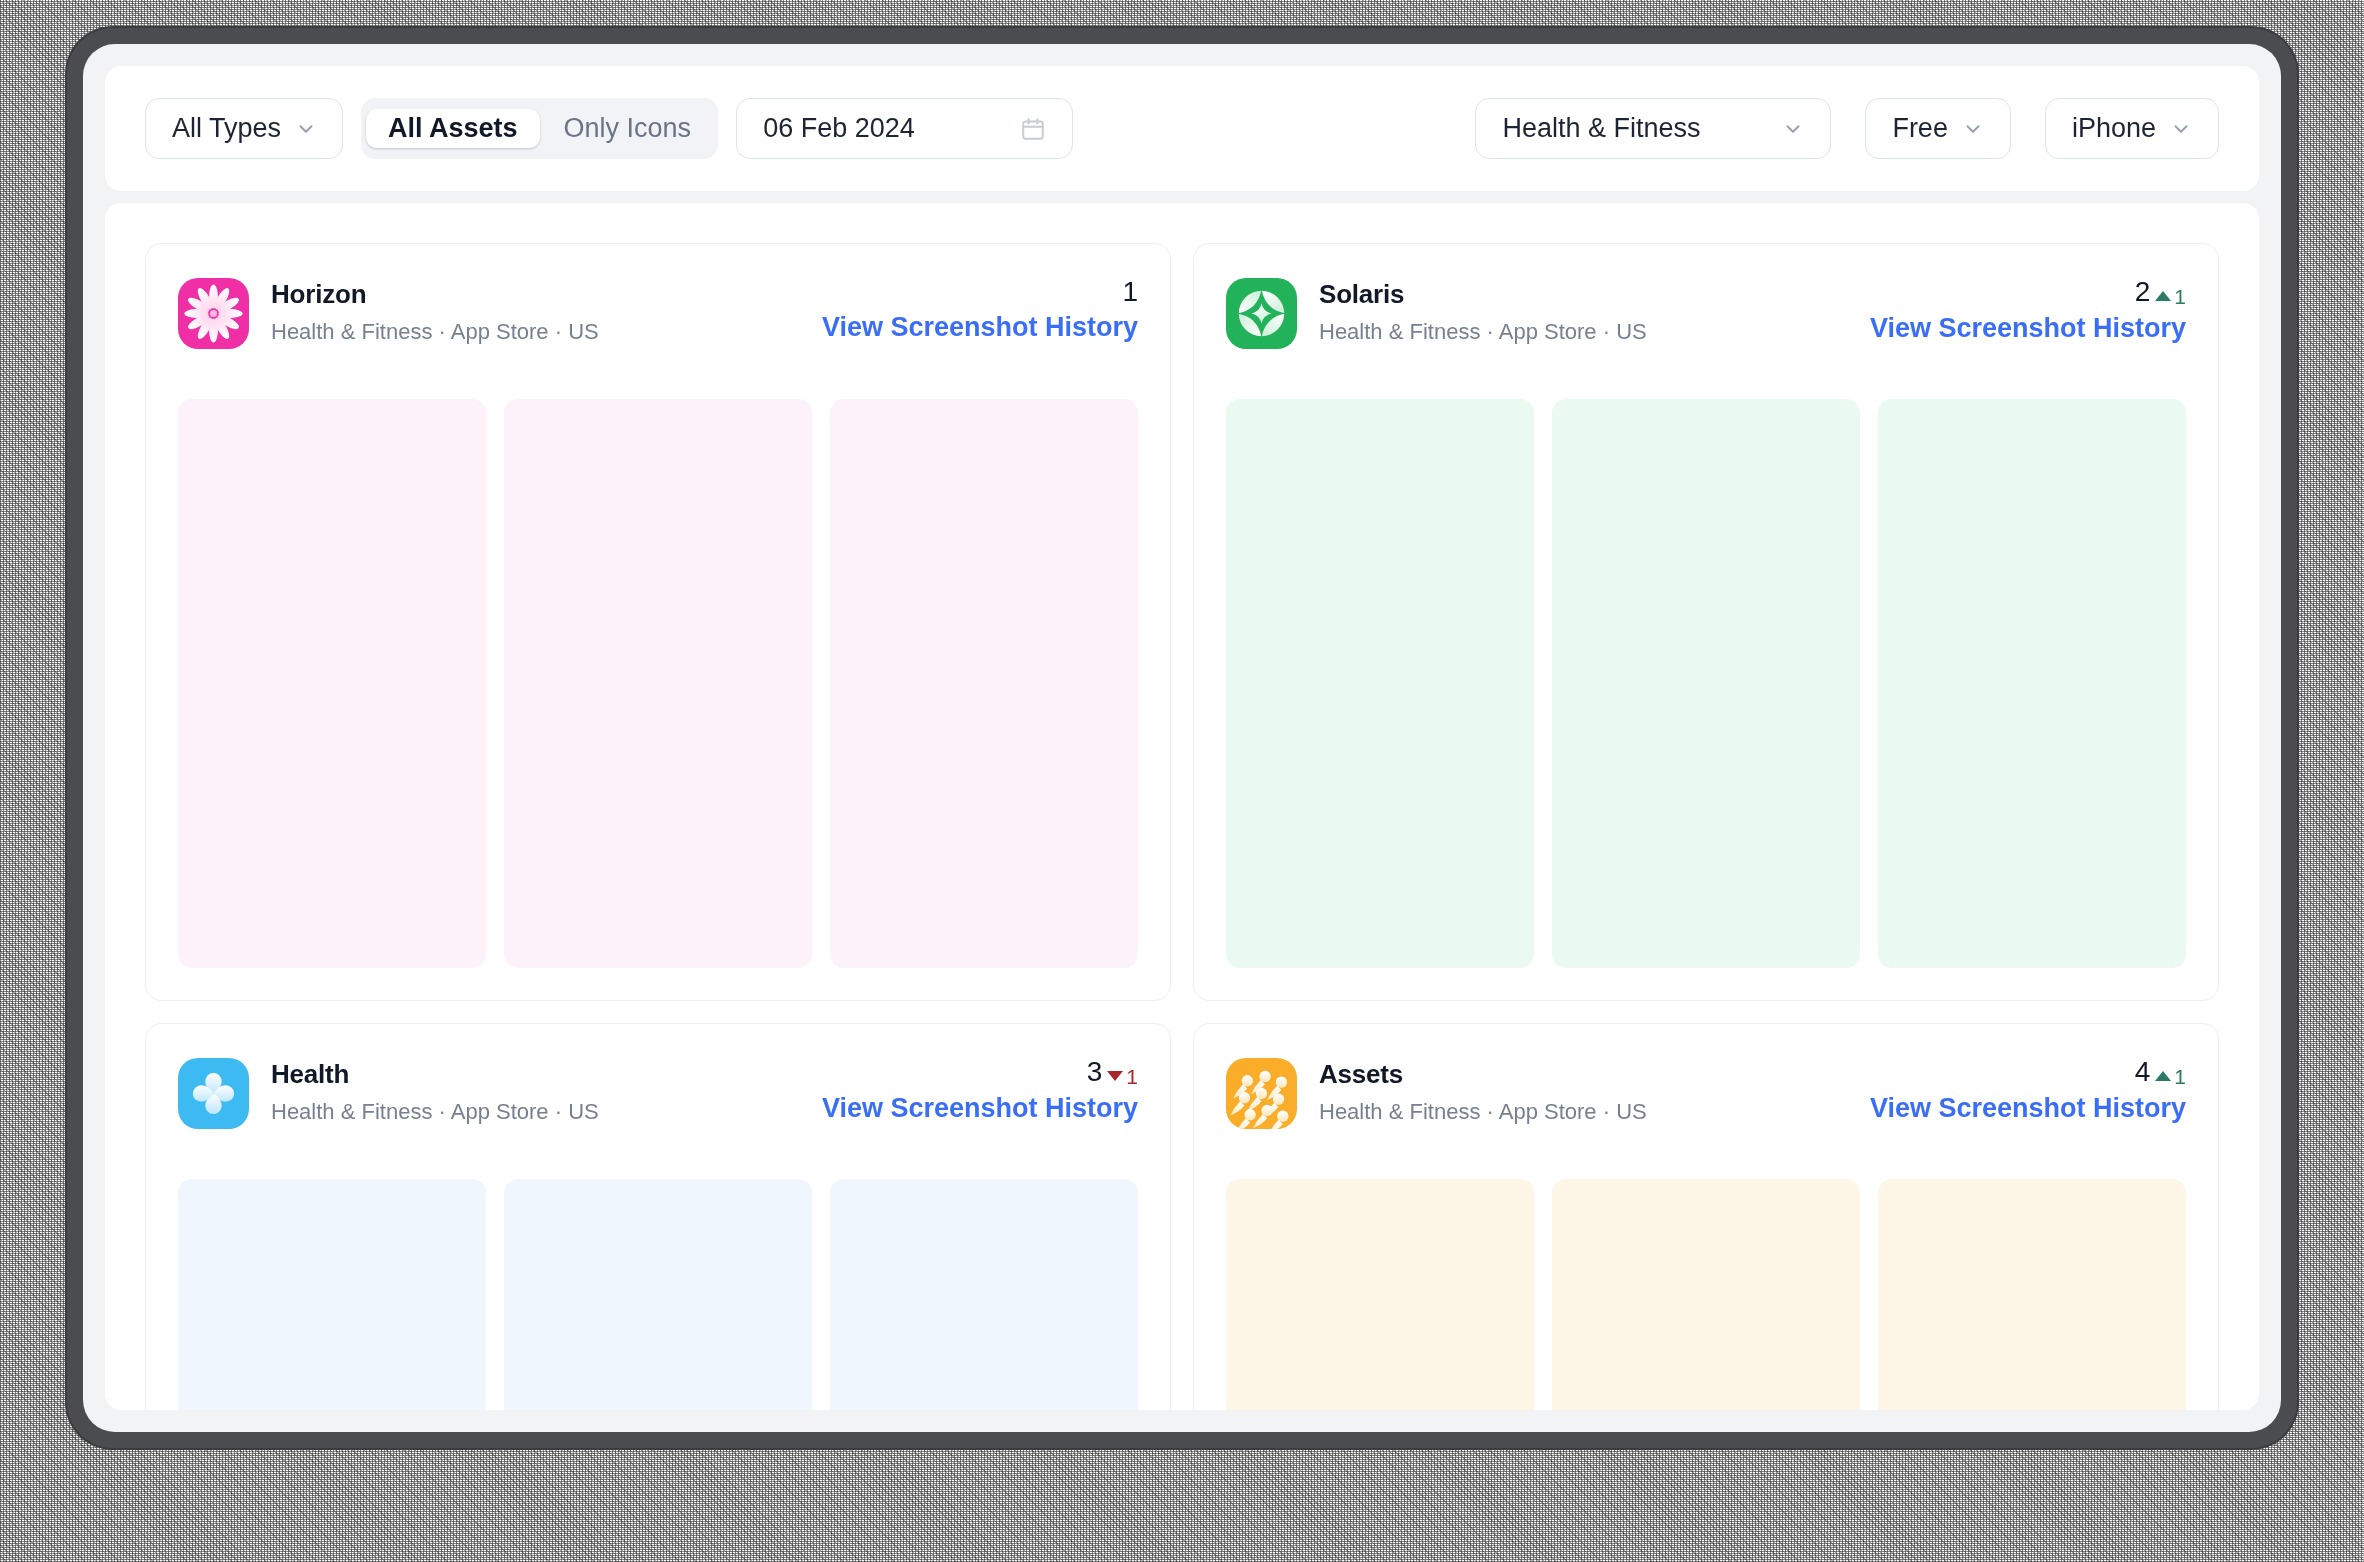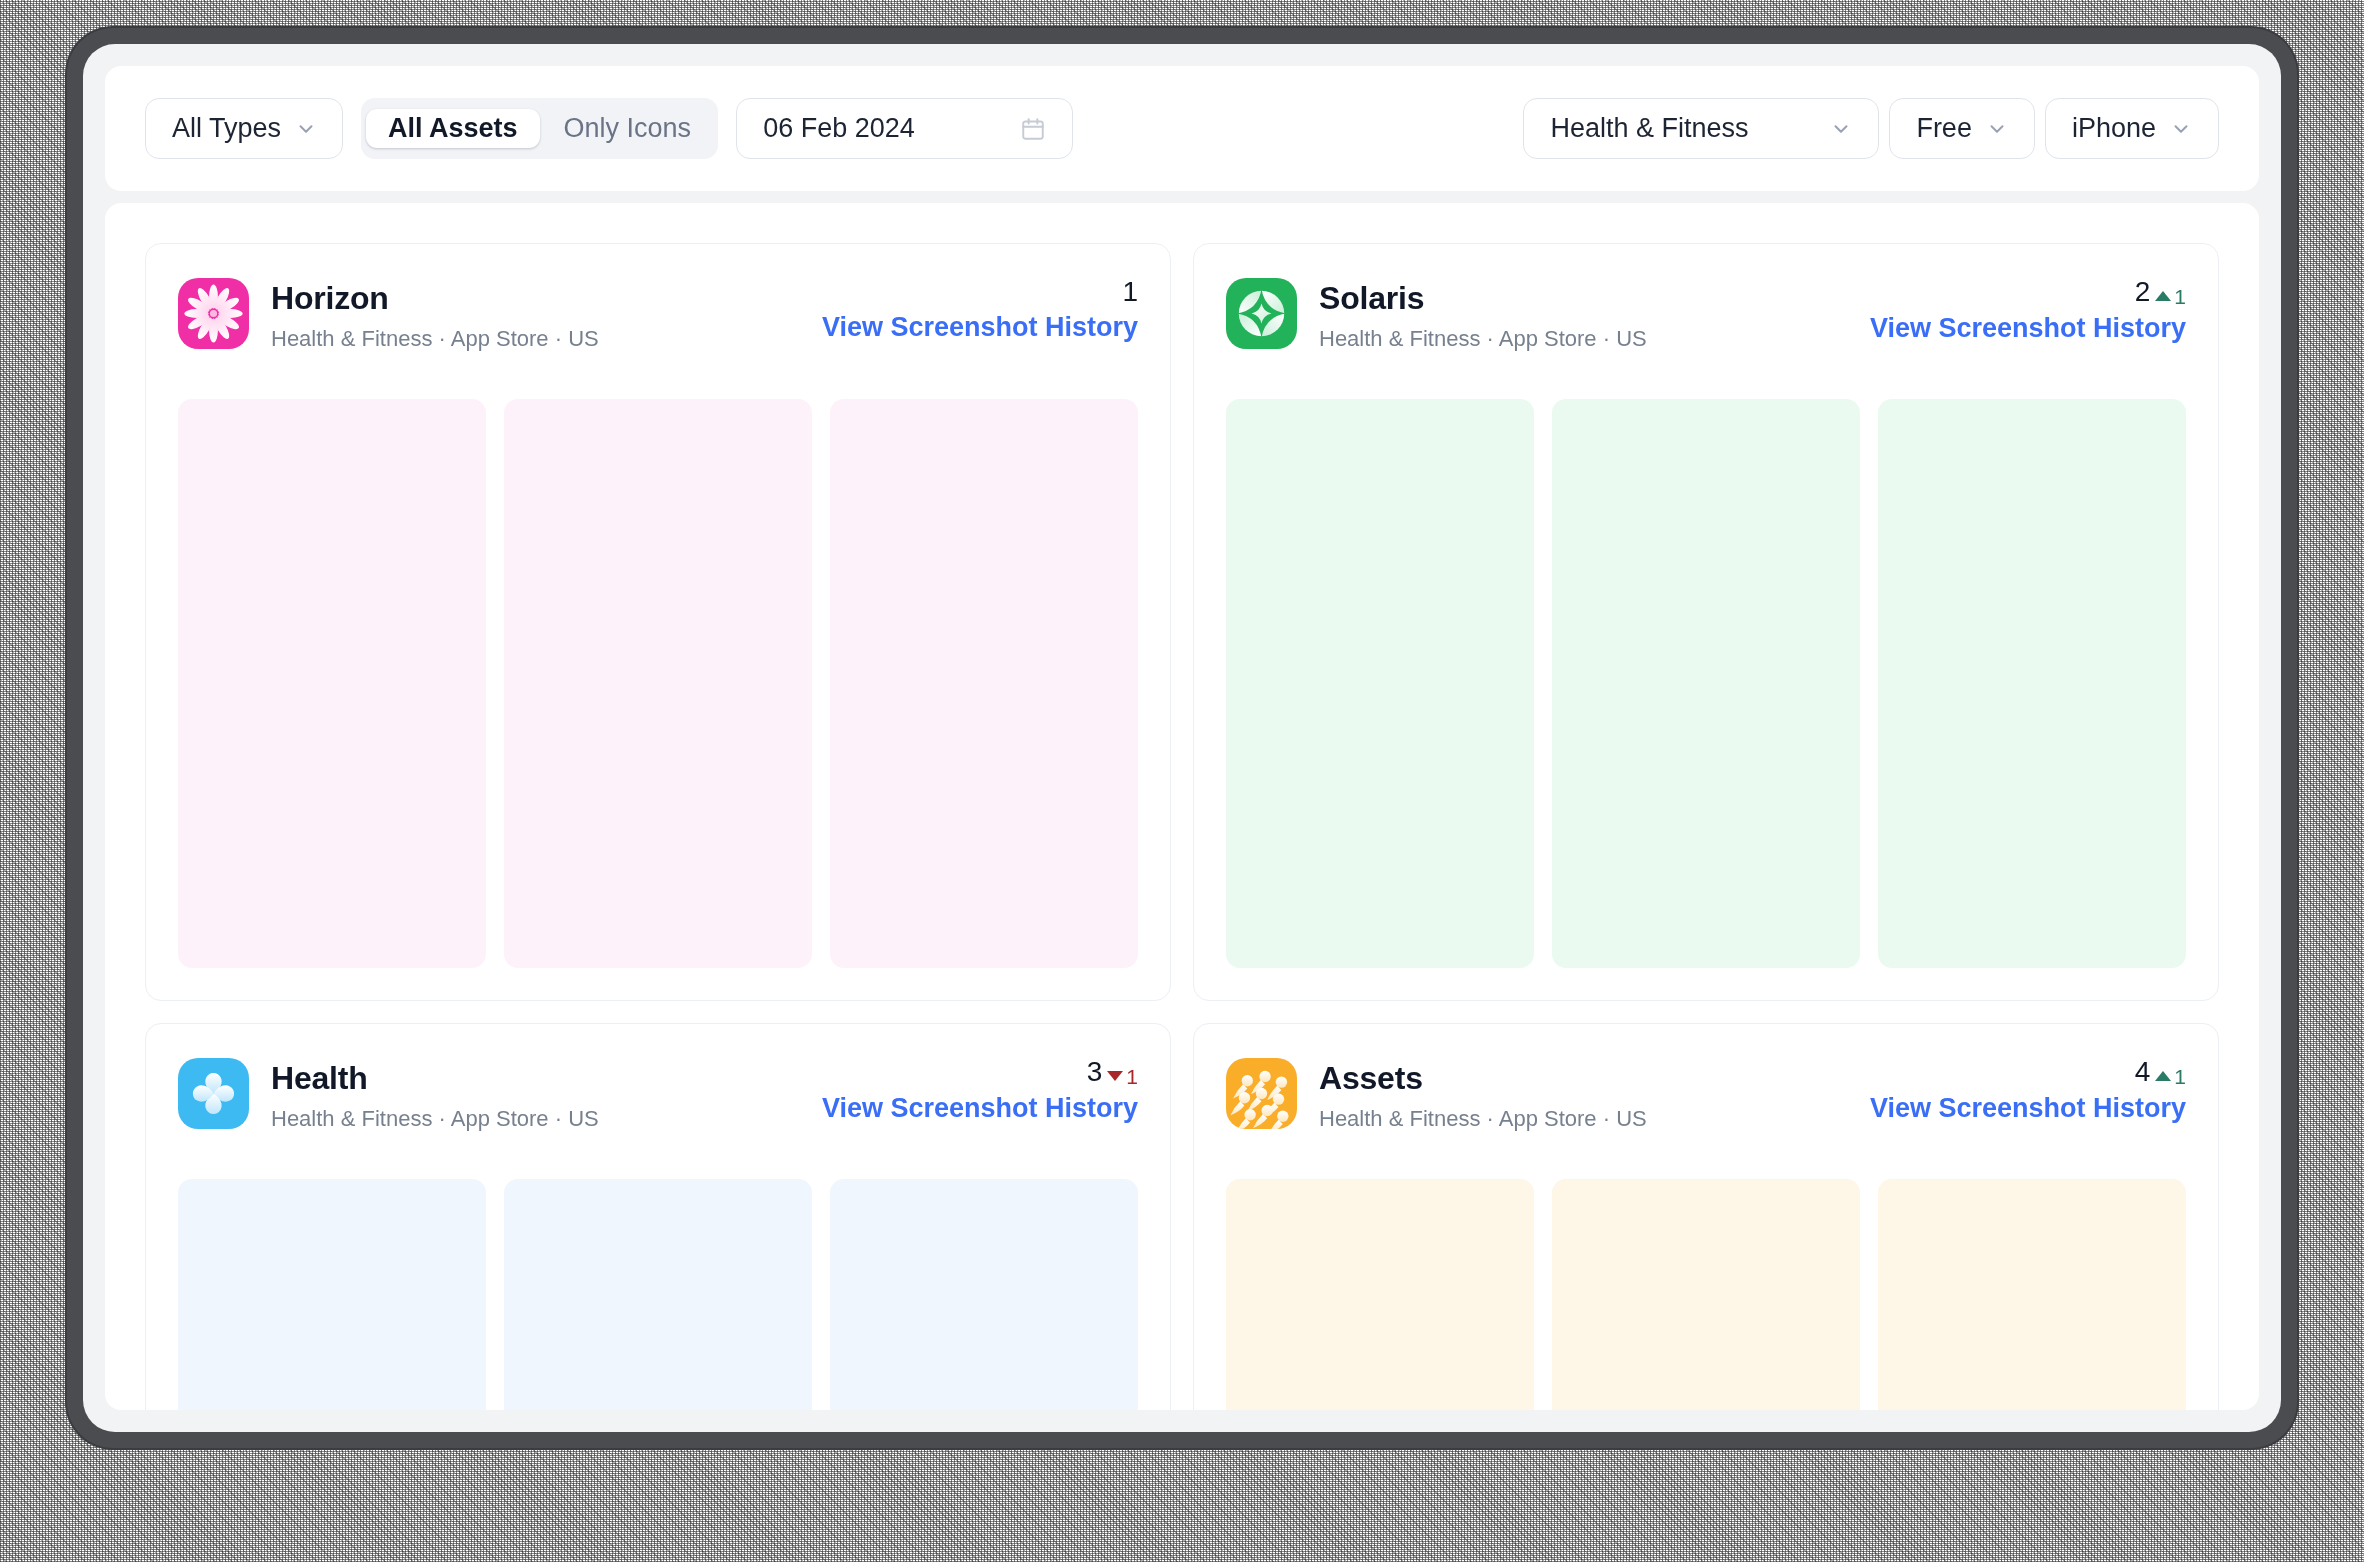--- a/index.html
+++ b/index.html
@@ -62,21 +62,21 @@
     display: flex;
     align-items: center;
     padding: 0 40px;
     gap: 18px;
   }
 
   .toolbar-right {
     margin-left: auto;
     display: flex;
     align-items: center;
-    gap: 10px;
+    gap: 34px;
   }
 
   .pill {
     height: 61px;
     border: 1.6px solid #dfe3ea;
     border-radius: 14px;
     background: #ffffff;
     display: flex;
     align-items: center;
     gap: 14px;
@@ -171,21 +171,21 @@
     height: 71px;
     border-radius: 20px;
     flex: 0 0 71px;
     position: relative;
     overflow: hidden;
   }
 
   .app-meta { padding-top: 2px; }
 
   .app-name {
-    font-size: 32px;
+    font-size: 26px;
     font-weight: bold;
     color: #111827;
     letter-spacing: -0.2px;
     line-height: 1.15;
   }
 
   .app-sub {
     font-size: 22px;
     color: #77808f;
     margin-top: 9px;

